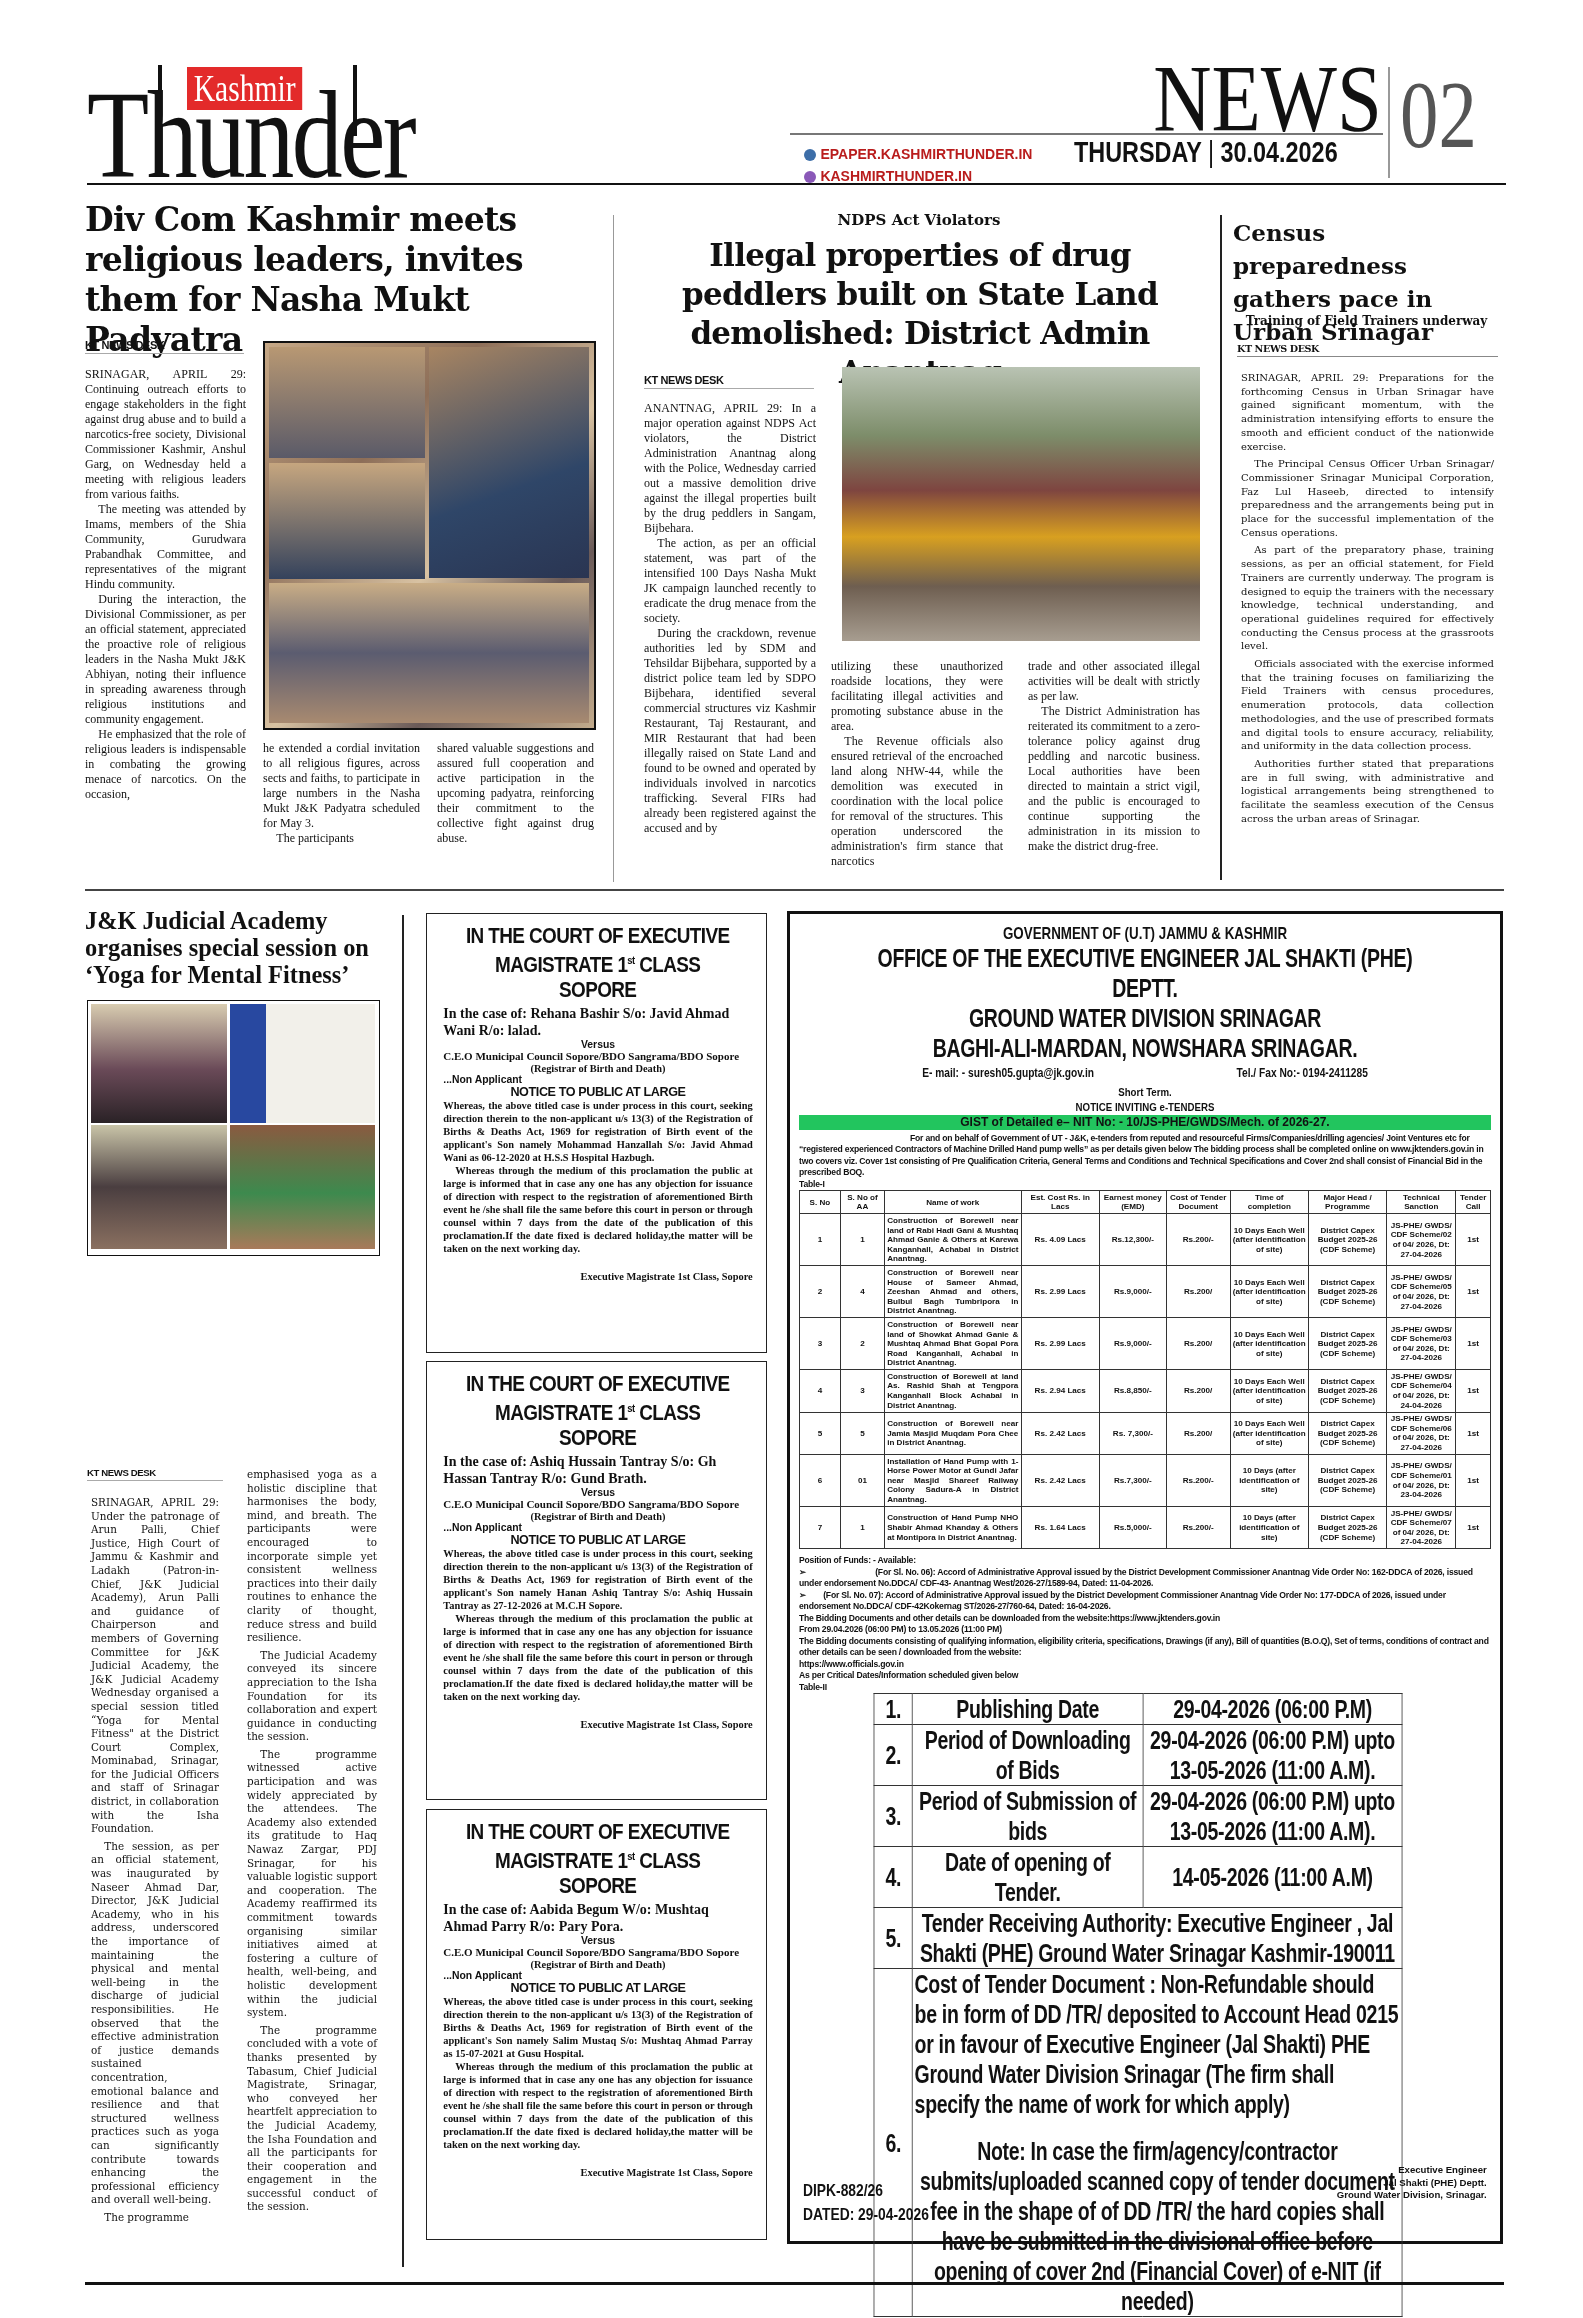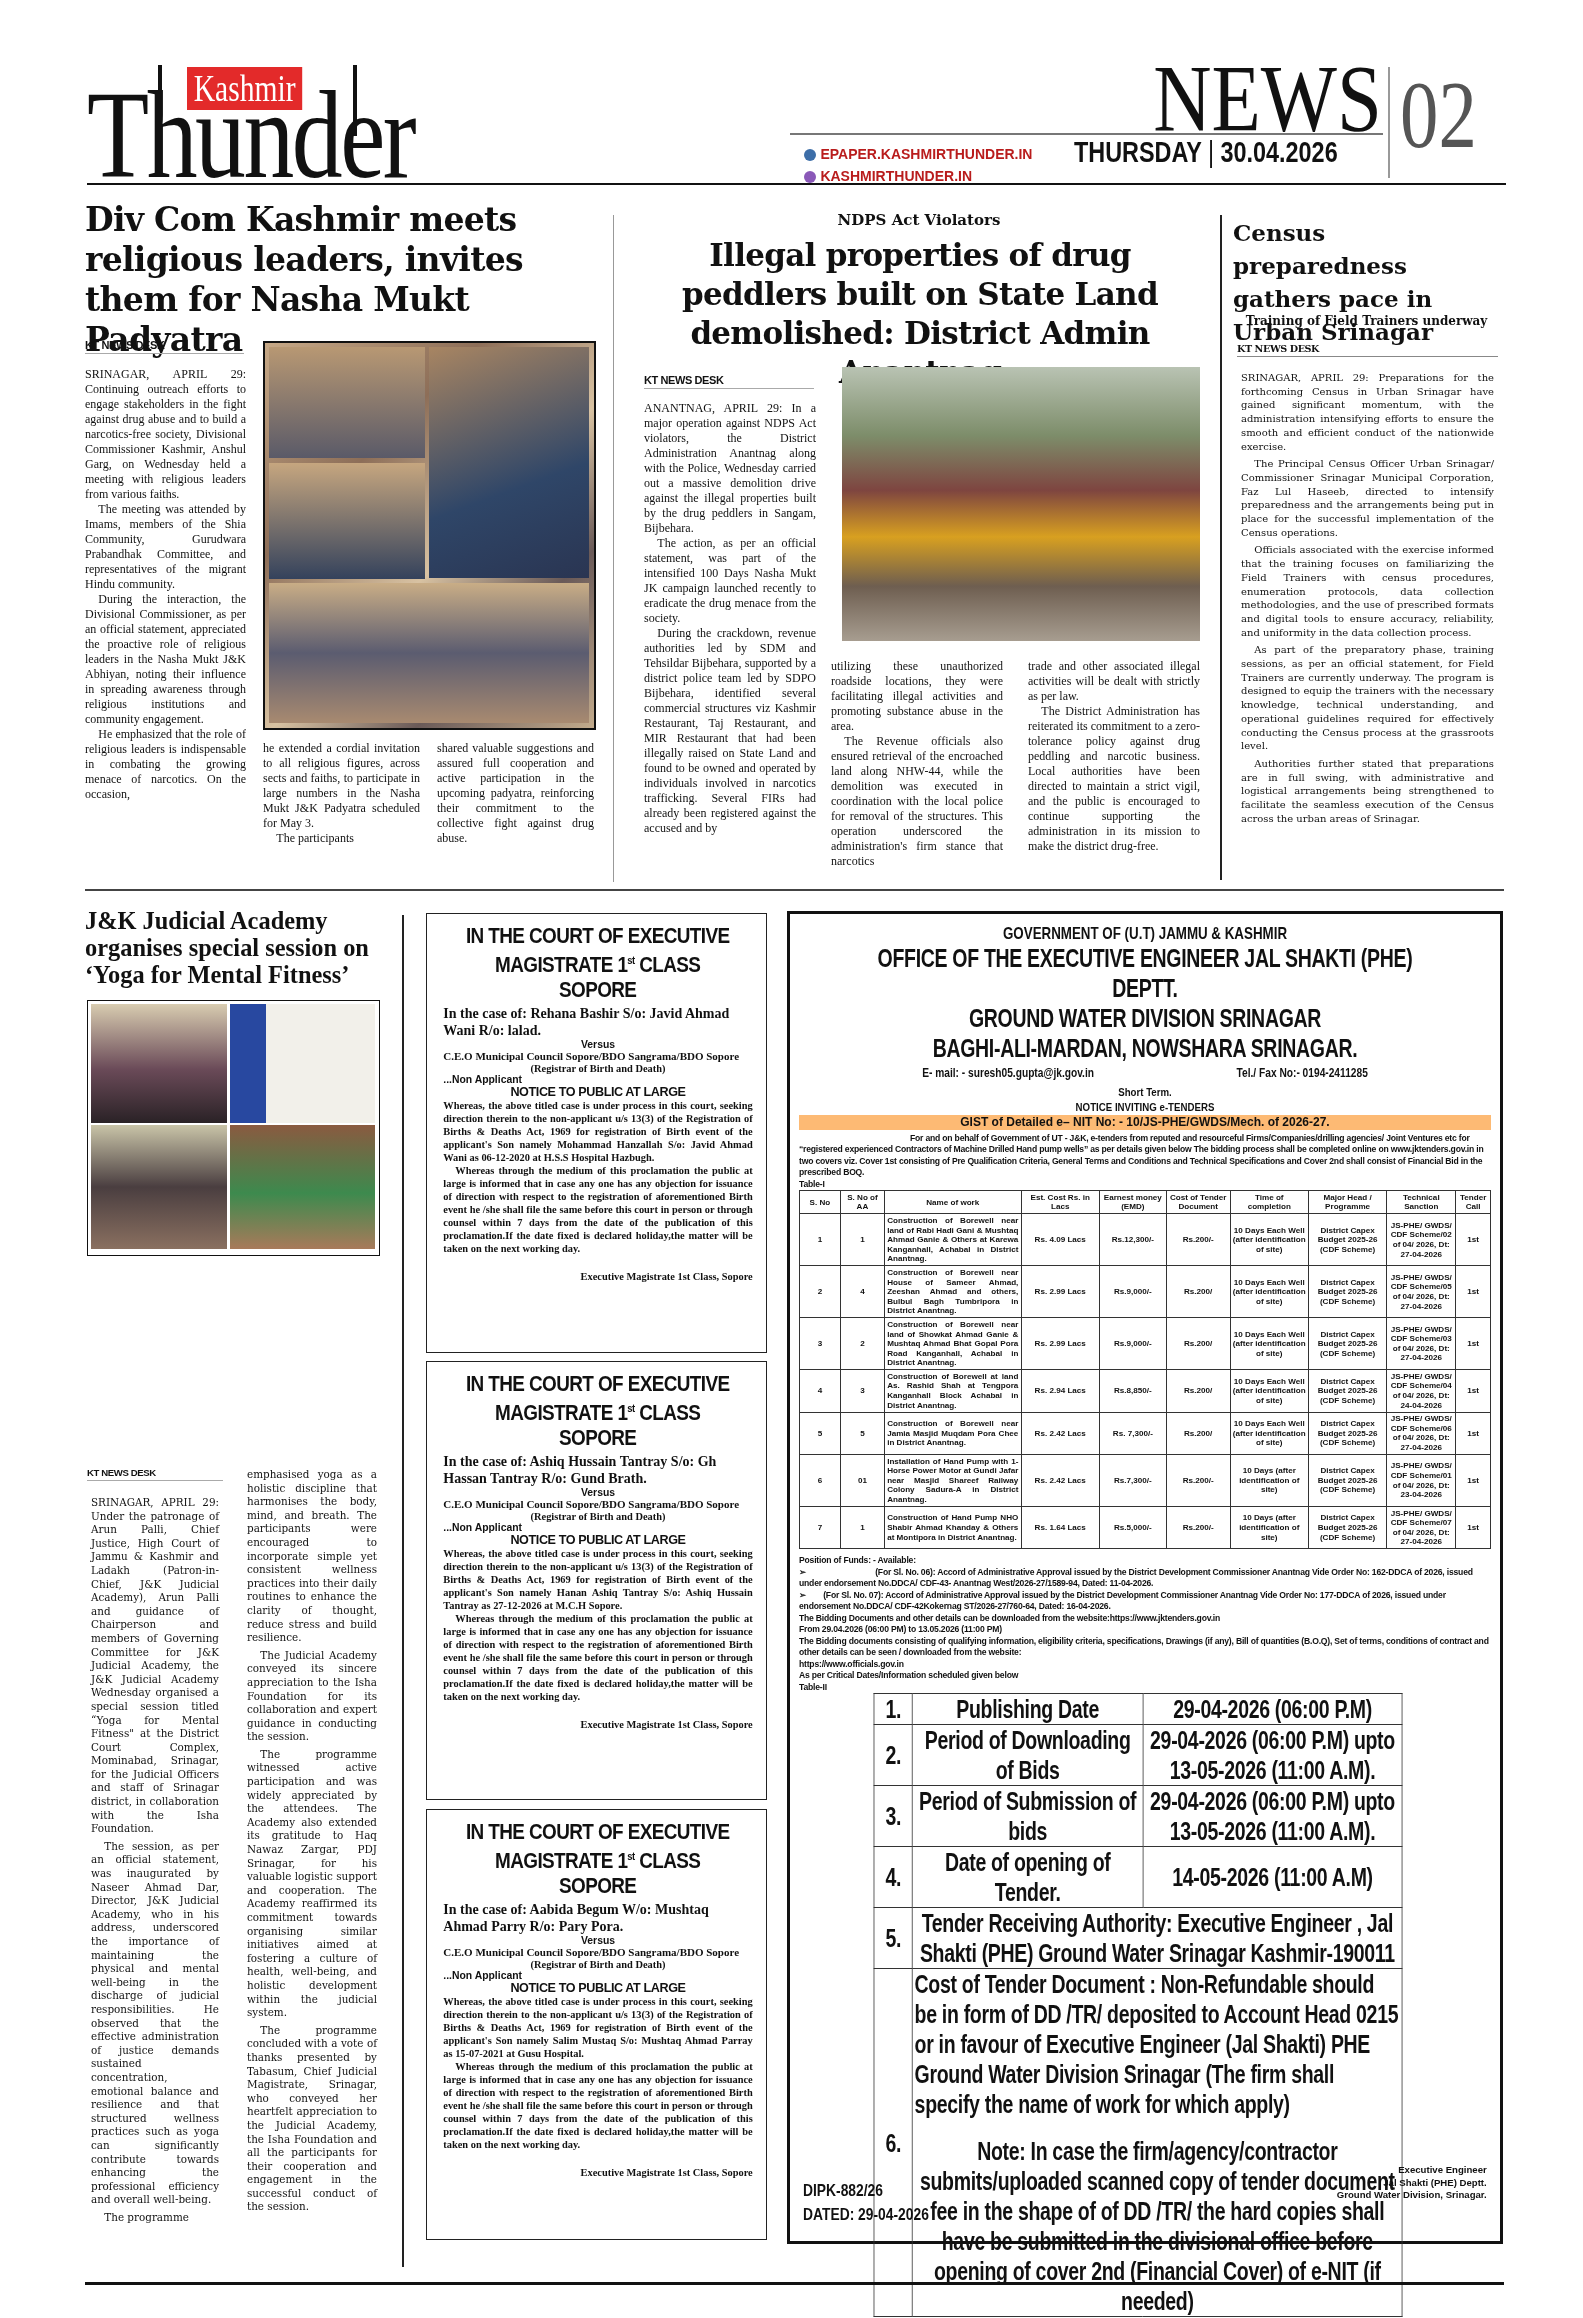--- a/index.html
+++ b/index.html
@@ -38,21 +38,21 @@
   .court .nt{font-family:"Liberation Sans",sans-serif;font-weight:bold;font-size:12.6px;text-align:center;letter-spacing:-0.4px;}
   .court .body{font-weight:bold;font-size:10.4px;line-height:13px;text-align:justify;}
   .court .body p{margin:0;}
   .court .sig{font-weight:bold;font-size:10.4px;text-align:right;margin-top:16.3px;}
   
   .tender{border:3.7px solid #111;box-sizing:border-box;font-family:"Liberation Sans",sans-serif;padding:10.4px 9px;}
   .tender .t1{font-weight:bold;text-align:center;font-size:16.3px;line-height:19px;transform:scaleX(0.82);}
   .tender .t2{font-weight:bold;text-align:center;font-size:25px;line-height:30px;transform:scaleX(0.78);letter-spacing:-0.4px;}
   .tender .contact{display:flex;justify-content:space-around;font-size:12px;font-weight:bold;transform:scaleX(0.85);margin-top:3px;}
   .tender .c{text-align:center;font-size:11px;font-weight:bold;line-height:15px;transform:scaleX(0.88);}
-  .tender .gist{background:#fdba74;text-align:center;font-weight:bold;font-size:12px;line-height:15px;}
+  .tender .gist{background:#22c55e;text-align:center;font-weight:bold;font-size:12px;line-height:15px;}
   .tender .small{font-size:8.6px;line-height:11.5px;font-weight:bold;letter-spacing:-0.2px;}
   table.tt{border-collapse:collapse;width:100%;font-size:8.1px;font-weight:bold;line-height:9.6px;}
   table.tt th,table.tt td{border:1.1px solid #333;padding:1.5px 2.2px;text-align:center;vertical-align:middle;}
   table.tt td.w{text-align:justify;}
   table.t2{border-collapse:collapse;width:98%;font-size:8.5px;font-weight:bold;line-height:10.4px;}
   table.t2 td{border:1.1px solid #333;padding:0 2.2px;text-align:center;}
   .footer-rule{left:85px;top:2282px;width:1419px;height:3px;background:#111;}
   .vsep{background:#222;width:1.5px;}
 </style>
 </head>
@@ -115,22 +115,22 @@
   <p>The District Administration has reiterated its commitment to a zero-tolerance policy against drug peddling and narcotic business. Local authorities have been directed to maintain a strict vigil, and the public is encouraged to continue supporting the administration in its mission to make the district drug-free.</p>
 </div>
 
 <div class="abs vsep" style="left:1220px;top:215px;height:665px;"></div>
 <div class="abs headline" style="left:1233px;top:216px;width:267px;text-align:left;font-size:23px;line-height:33px;">Census preparedness gathers pace in Urban Srinagar</div>
 <div class="abs headline" style="left:1233px;top:314px;width:267px;text-align:center;font-size:12px;">Training of Field Trainers underway</div>
 <div class="abs desk" style="left:1237px;top:343px;width:261px;font-family:'DejaVu Serif',serif;font-size:9.6px;border-bottom:0.7px solid #888;">KT NEWS DESK</div>
 <div class="abs col2" style="left:1237px;top:367px;width:261px;font-size:10px;line-height:13.7px;">
   <p>SRINAGAR, APRIL 29: Preparations for the forthcoming Census in Urban Srinagar have gained significant momentum, with the administration intensifying efforts to ensure the smooth and efficient conduct of the nationwide exercise.</p>
   <p>The Principal Census Officer Urban Srinagar/ Commissioner Srinagar Municipal Corporation, Faz Lul Haseeb, directed to intensify preparedness and the arrangements being put in place for the successful implementation of the Census operations.</p>
+  <p>As part of the preparatory phase, training sessions, as per an official statement, for Field Trainers are currently underway. The program is designed to equip the trainers with the necessary knowledge, technical understanding, and operational guidelines required for effectively conducting the Census process at the grassroots level.</p>
   <p>Officials associated with the exercise informed that the training focuses on familiarizing the Field Trainers with census procedures, enumeration protocols, data collection methodologies, and the use of prescribed formats and digital tools to ensure accuracy, reliability, and uniformity in the data collection process.</p>
-  <p>As part of the preparatory phase, training sessions, as per an official statement, for Field Trainers are currently underway. The program is designed to equip the trainers with the necessary knowledge, technical understanding, and operational guidelines required for effectively conducting the Census process at the grassroots level.</p>
   <p>Authorities further stated that preparations are in full swing, with administrative and logistical arrangements being strengthened to facilitate the seamless execution of the Census across the urban areas of Srinagar.</p>
 </div>
 
 <div class="abs rule" style="left:85px;top:889px;width:1419px;height:1.5px;background:#444;"></div>
 
 <div class="abs headline" style="left:85px;top:907px;width:304px;font-size:24.4px;line-height:27px;font-family:'Liberation Serif',serif;">J&amp;K Judicial Academy organises special session on ‘Yoga for Mental Fitness’</div>
 <div class="abs photo" style="left:87px;top:1000px;width:293px;height:256px;border-width:1.5px;">
   <div style="position:absolute;left:3px;top:3px;width:136px;height:119px;background:linear-gradient(180deg,#d8ccb0,#6a4a58 55%,#2a2226);"></div>
   <div style="position:absolute;left:142px;top:3px;width:145px;height:119px;background:linear-gradient(90deg,#2848a0 0 25%,#f2f0ea 25%);"></div>
   <div style="position:absolute;left:3px;top:124px;width:136px;height:124px;background:linear-gradient(180deg,#c9c4a8,#4a3e40 50%,#8a7060);"></div>

